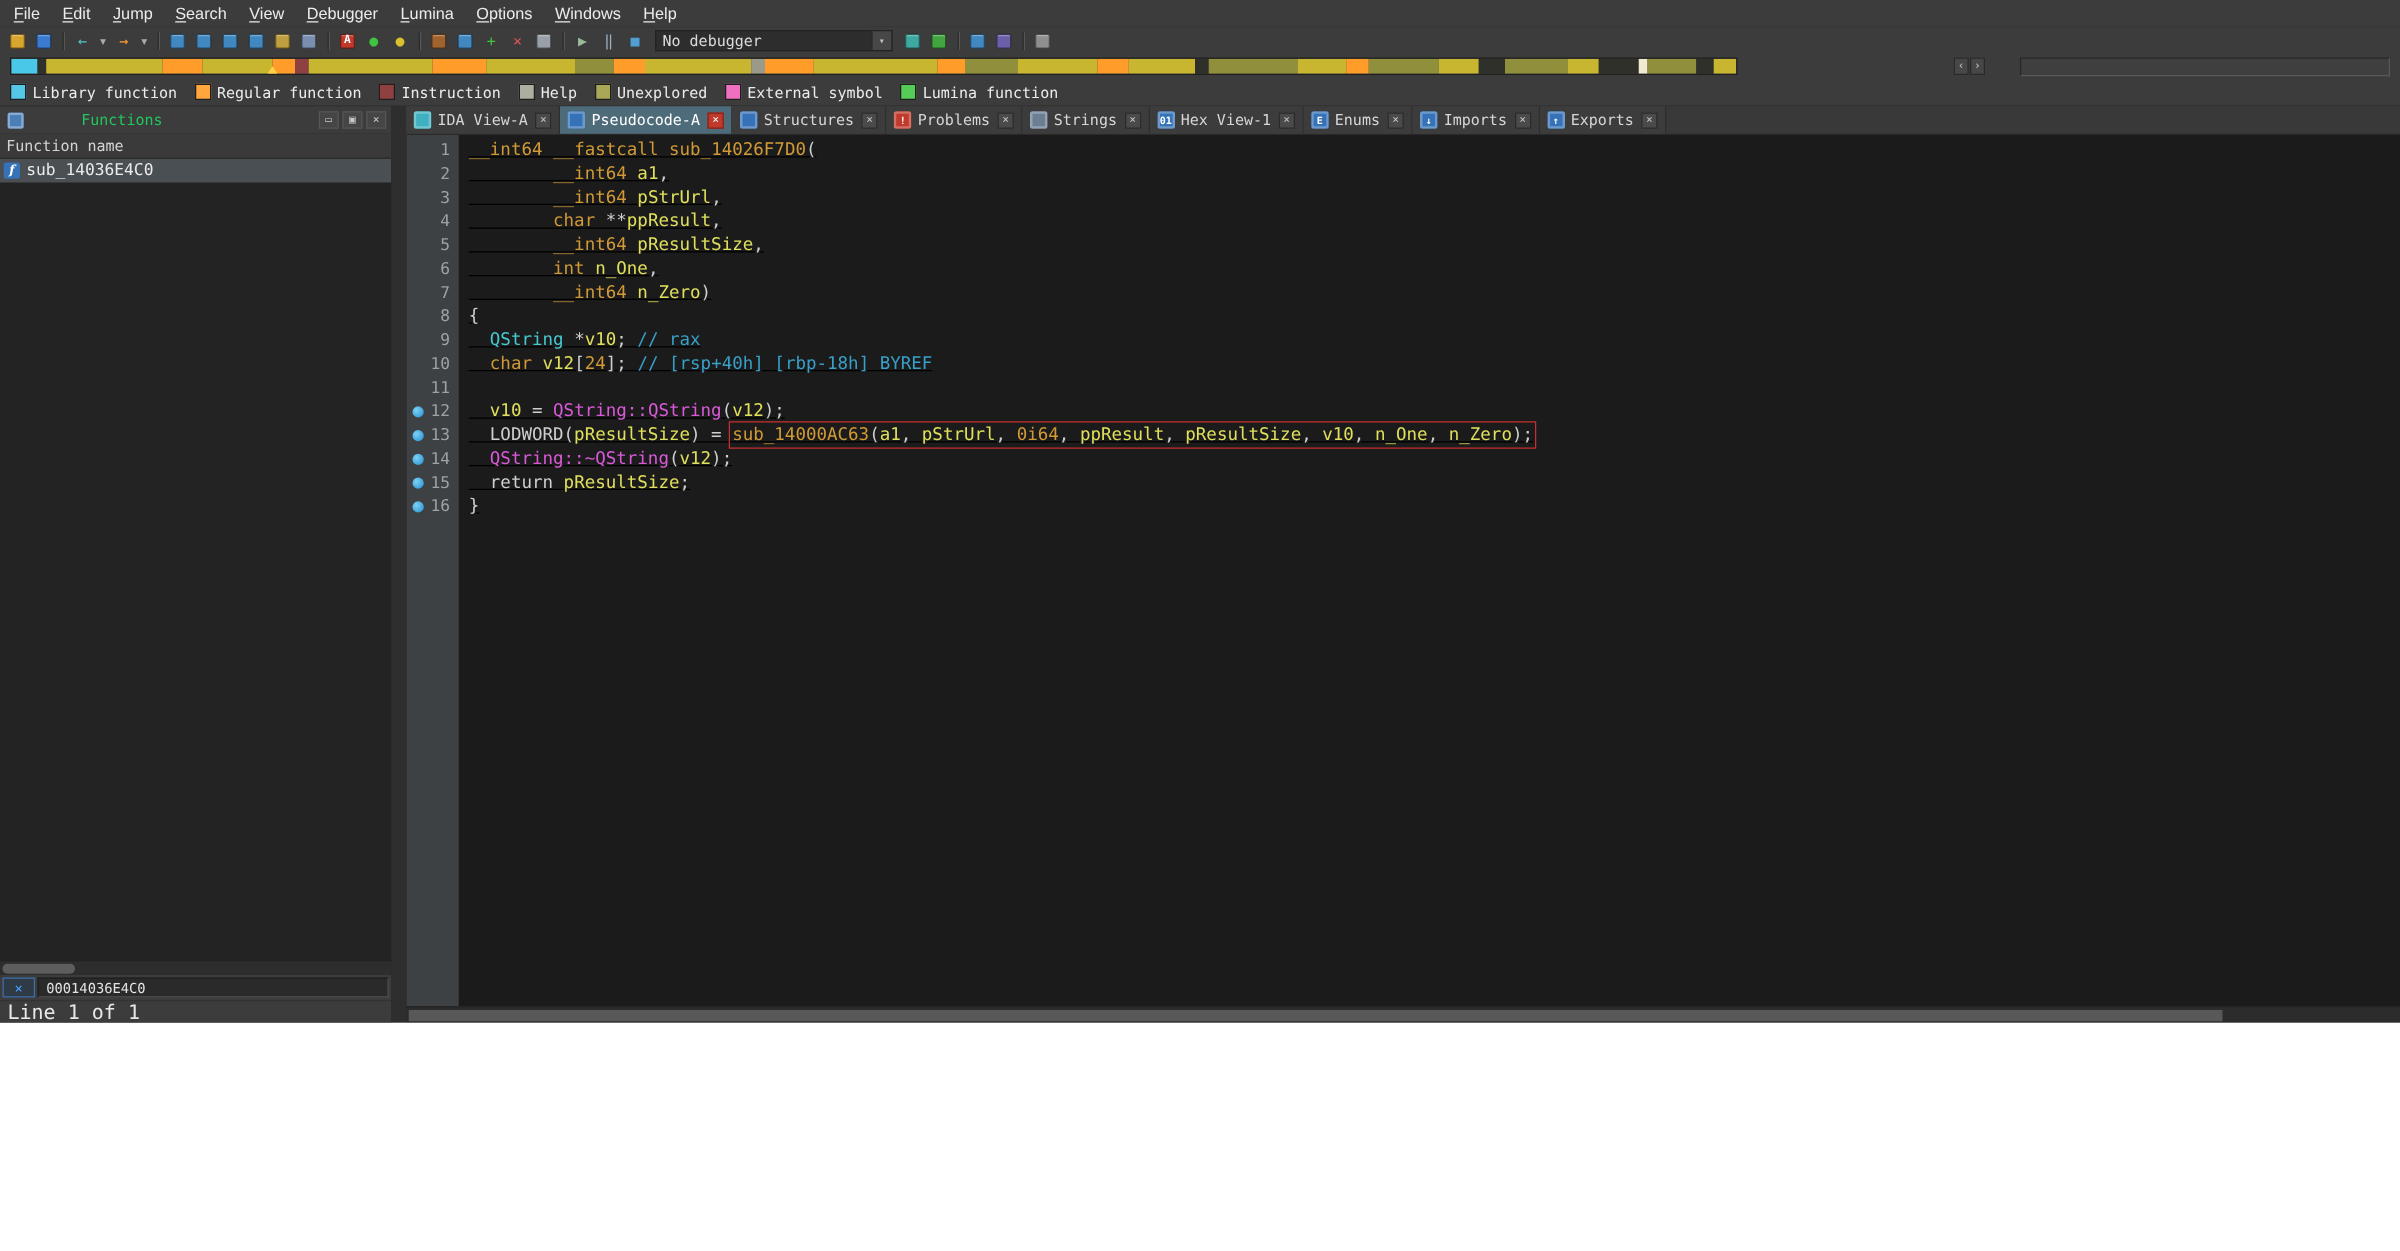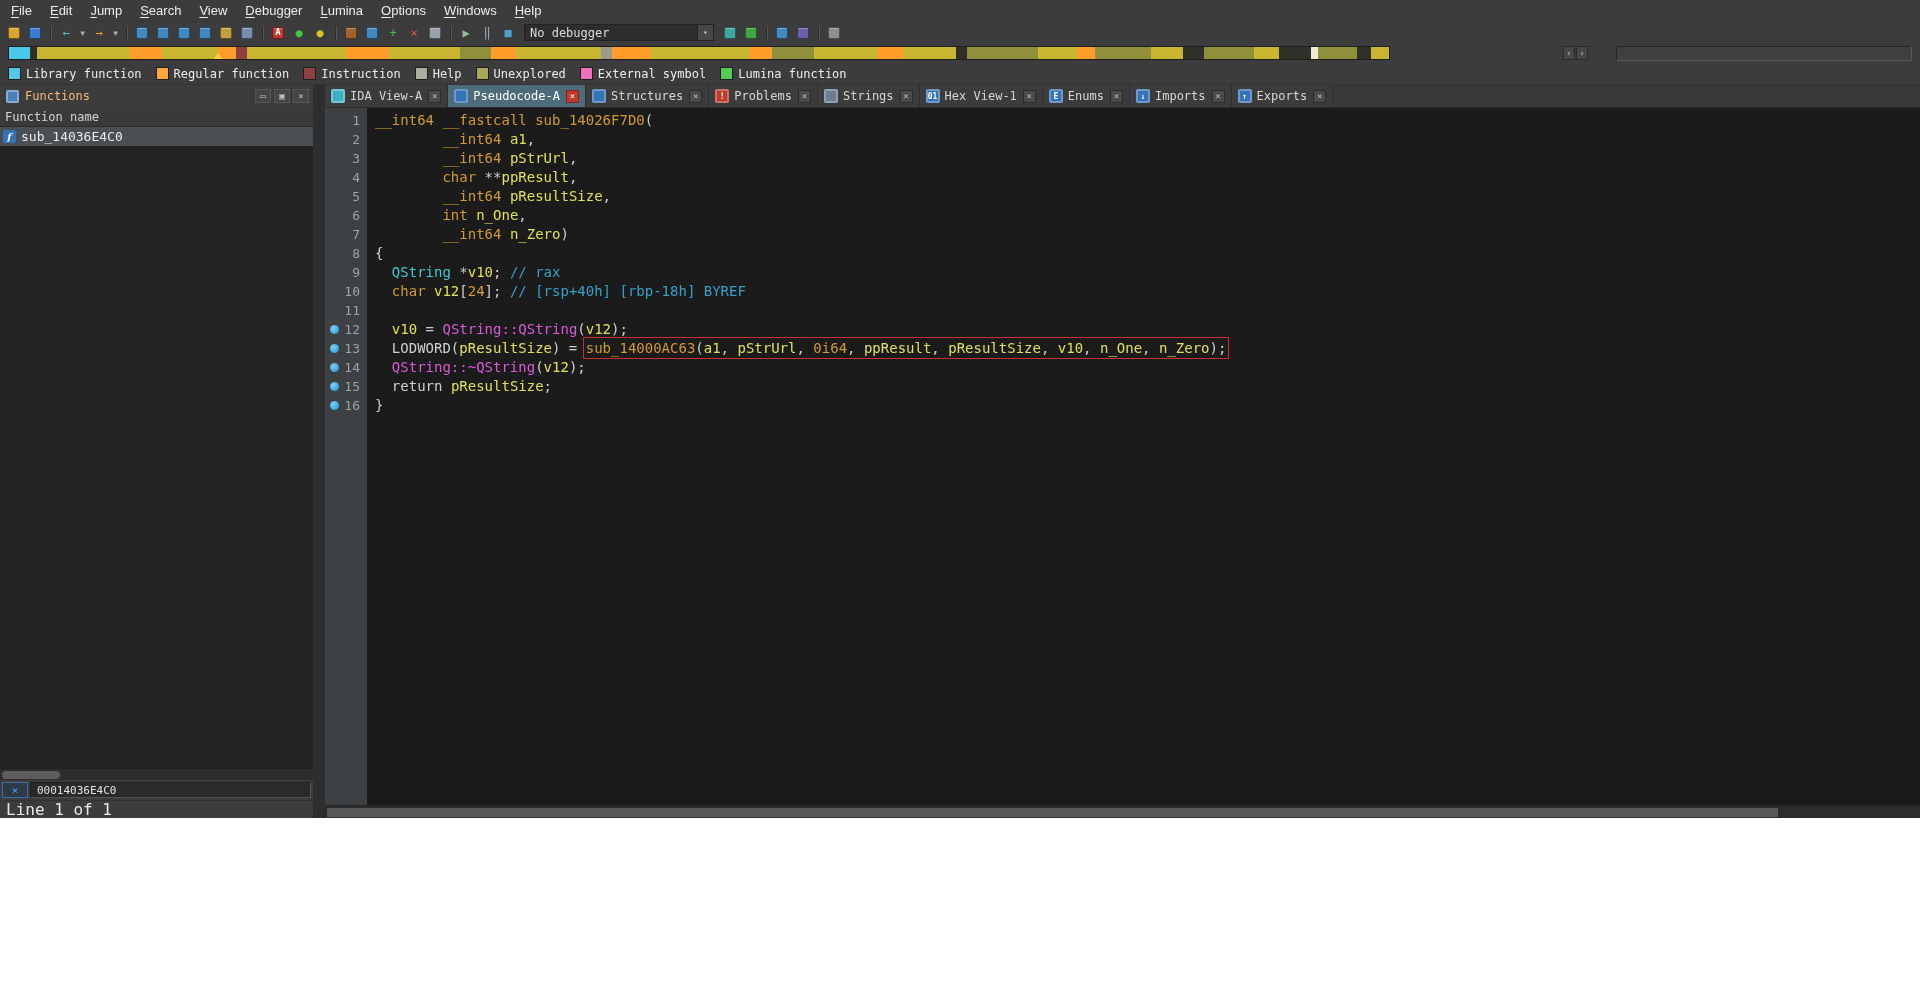--- a/index.html
+++ b/index.html
@@ -43,21 +43,21 @@
   .legend{height:22px;display:flex;align-items:center;gap:14px;padding-left:8px;background:#3c3c3c;border-bottom:1px solid #333;}
   .leg-item{display:flex;align-items:center;font-size:12px;color:#ececec;}
   .leg-swatch{width:13px;height:13px;border:1px solid #1f1f1f;margin-right:5px;}
 
   
   .main{flex:1;display:flex;background:#2e2e2e;min-height:0;}
   .funcpanel{width:313px;display:flex;flex-direction:column;background:#232323;}
   .panel-title{height:22px;background:#3c3c3c;display:flex;align-items:center;padding:0 4px 0 6px;}
   .panel-title-icon{width:13px;height:13px;background:#4a7fb8;border-radius:2px;
                     box-shadow:inset 0 0 0 2px rgba(255,255,255,.35);margin-right:6px;}
-  .panel-title-text{font-size:12px;color:#fdba74;flex:1;}
+  .panel-title-text{font-size:12px;color:#22c55e;flex:1;margin-left:40px;}
   .panel-btn{width:16px;height:14px;border:1px solid #565656;background:#454545;color:#c8c8c8;font-size:9px;
              display:inline-flex;align-items:center;justify-content:center;margin-left:3px;}
   .col-header{height:20px;background:#3a3a3a;border-bottom:1px solid #2b2b2b;font-size:12px;color:#d4d4d4;
               display:flex;align-items:center;padding-left:5px;}
   .func-list{flex:1;overflow:hidden;}
   .func-row{height:19px;display:flex;align-items:center;padding-left:3px;}
   .func-row.selected{background:#4a4f53;}
   .f-icon{width:13px;height:13px;background:#3672b8;border-radius:2px;color:#fff;
           font:italic bold 10px "DejaVu Serif",serif;display:flex;align-items:center;justify-content:center;flex:none;}
   .f-name{margin-left:5px;font-size:13px;color:#eaeaea;}
@@ -87,21 +87,21 @@
 
   
   .codewrap{flex:1;position:relative;background:#1b1b1b;overflow:hidden;font-size:14px;line-height:19px;padding-top:3px;}
   .gutter-bg{position:absolute;left:0;top:-3px;bottom:0;width:42px;background:#3e4144;}
   .code-lines{position:relative;}
   .code-line{display:flex;white-space:pre;}
   .ln-cell{width:42px;flex:none;position:relative;display:flex;align-items:center;justify-content:flex-end;padding-right:7px;}
   .ln-num{font-size:13px;color:#9ba3a3;}
   .bp-dot{position:absolute;left:5px;top:50%;margin-top:-4.5px;width:9px;height:9px;border-radius:50%;
           background:radial-gradient(circle at 35% 35%,#7fd0f5,#1f8fd0);}
-  .code-cell{padding-left:8px;}
+  .code-cell{padding-left:8px;text-decoration:underline;}
   .hlbox{outline:1px solid #c63031;outline-offset:2px;}
   .code-status{height:18px;background:#3c3c3c;border-top:1px solid #2a2a2a;display:flex;align-items:center;gap:2px;
                padding-left:38px;font-size:12px;color:#dadada;}
   .cs-box{height:15px;border:1px solid;border-color:#282828 #585858 #585858 #282828;background:#383838;
           display:inline-flex;align-items:center;padding:0 6px;white-space:pre;}
   .cs-empty{width:14px;padding:0;}
   .code-hscroll{height:13px;background:#2c2c2c;position:relative;border-top:1px solid #242424;}
   .code-hthumb{position:absolute;left:2px;top:2px;height:9px;width:91%;background:#585858;}
 
   

